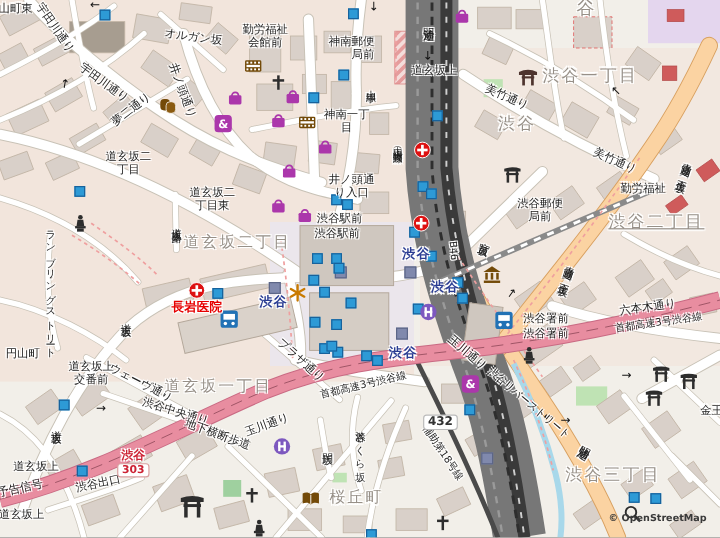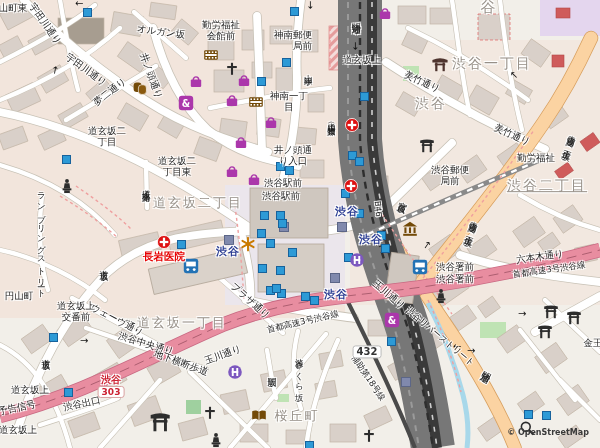--- a/index.html
+++ b/index.html
@@ -390,20 +390,21 @@
     <div class="lbl s" style="left: 17px; top: 408px; transform: translate(-50%, -50%) rotate(-12deg);">予告信号</div>
     <div class="lbl s" style="left: 18px; top: 430px; transform: translate(-50%, -50%);">道玄坂上</div>
     <div class="lbl s" style="left: 250px; top: 301px; transform: translate(-50%, -50%) rotate(42deg);">プラザ通り</div>
     <div class="lbl s vert" style="left: 272px; top: 371px; font-size: 9px; transform: translate(-50%, -50%);">間坂</div>
     <div class="lbl s vert" style="left: 299px; top: 370px; font-size: 8.5px; transform: translate(-50%, -50%);">渋谷さくら坂</div>
     <div class="lbl b4" style="left: 367px; top: 352px; transform: translate(-50%, -50%);">432</div>
     <div class="lbl s" style="left: 368px; top: 378px; font-size: 8.5px; transform: translate(-50%, -50%) rotate(56deg);">補助第18号線</div>
     <div class="lbl a" style="left: 297px; top: 416px; font-size: 13px; transform: translate(-50%, -50%);">桜丘町</div>
     <div class="lbl s" style="left: 440px; top: 337px; font-size: 8.5px; transform: translate(-50%, -50%) rotate(40deg);">渋谷リバーストリート</div>
     <div class="lbl s vert" style="left: 488px; top: 372px; transform: translate(-50%, -50%) rotate(28deg);">明治通り</div>
+    <div class="lbl a" style="left: 511px; top: 397px; font-size: 14px; transform: translate(-50%, -50%);">渋谷三丁目</div>
     <div class="lbl s" style="left: 593px; top: 343px; transform: translate(-50%, -50%);">金王</div>
     <div class="lbl wm" style="left: 548px; top: 433px; transform: translate(-50%, -50%);">© OpenStreetMap</div>
     <span class="icon" style="left: 203px; top: 47px;"><svg width="16" height="16">
         <use href="#sym-cinema"></use>
       </svg></span>
     <span class="icon" style="left: 224px; top: 62px;"><svg width="16" height="16">
         <use href="#sym-church"></use>
       </svg></span>
     <span class="icon" style="left: 236px; top: 72px;"><svg width="16" height="16">
         <use href="#sym-bag"></use>

